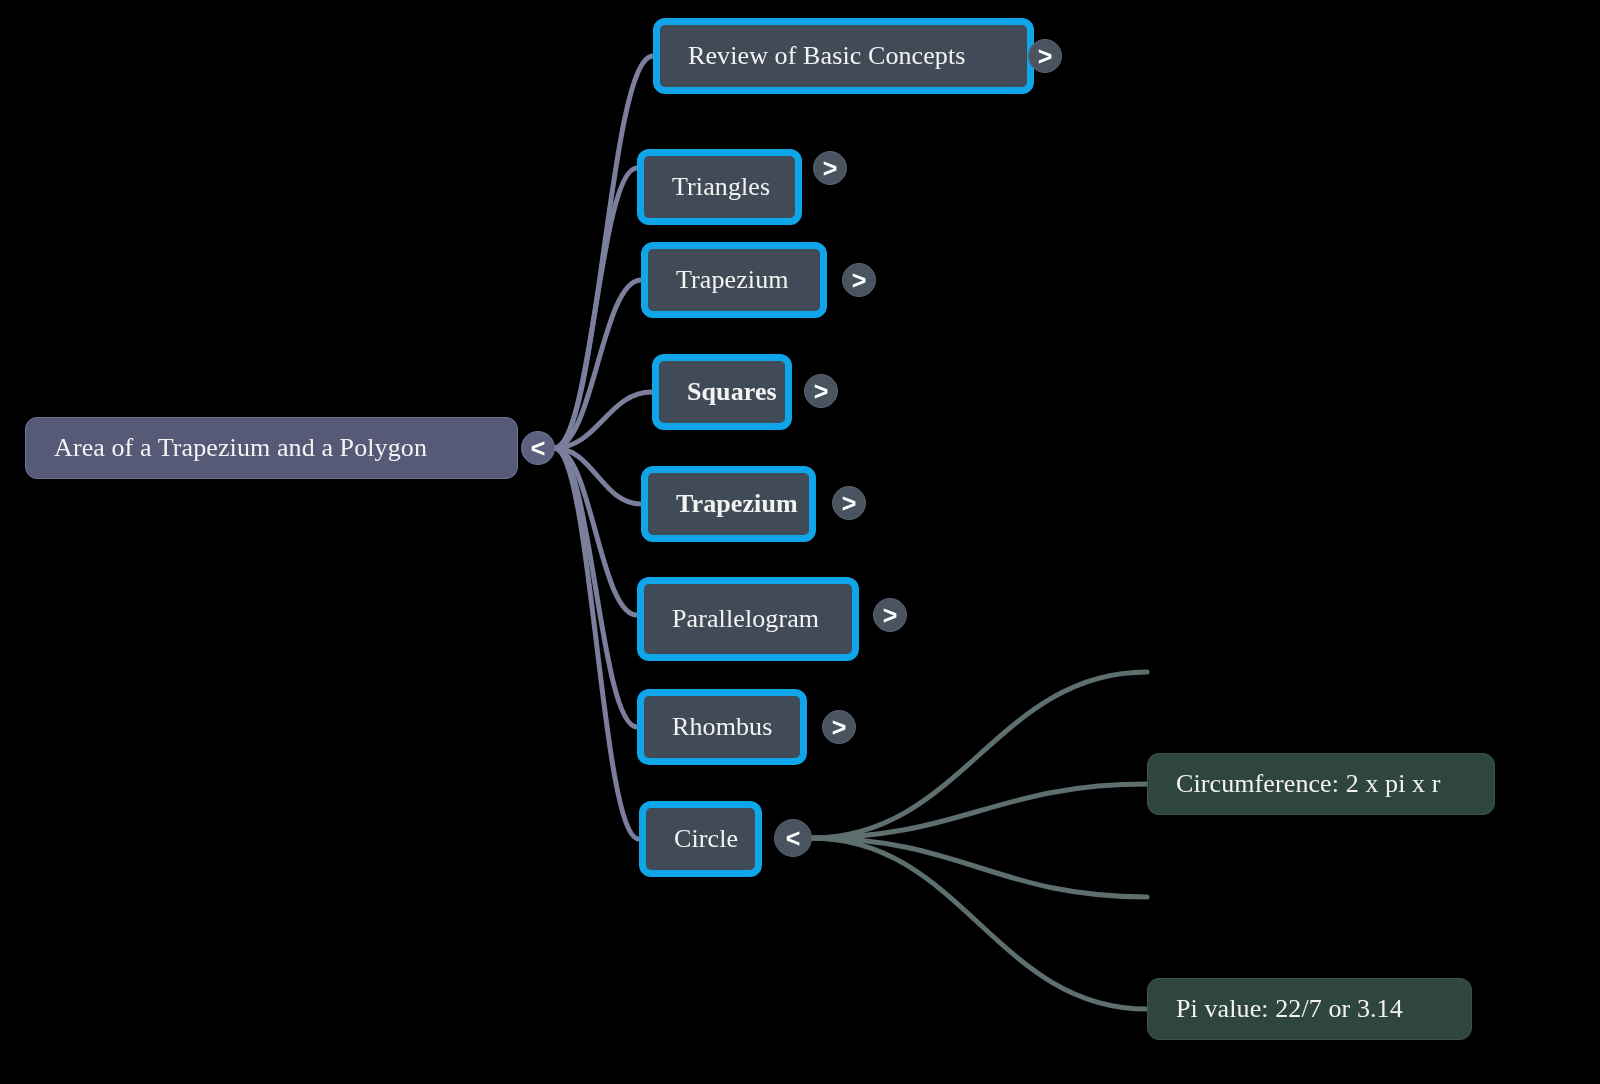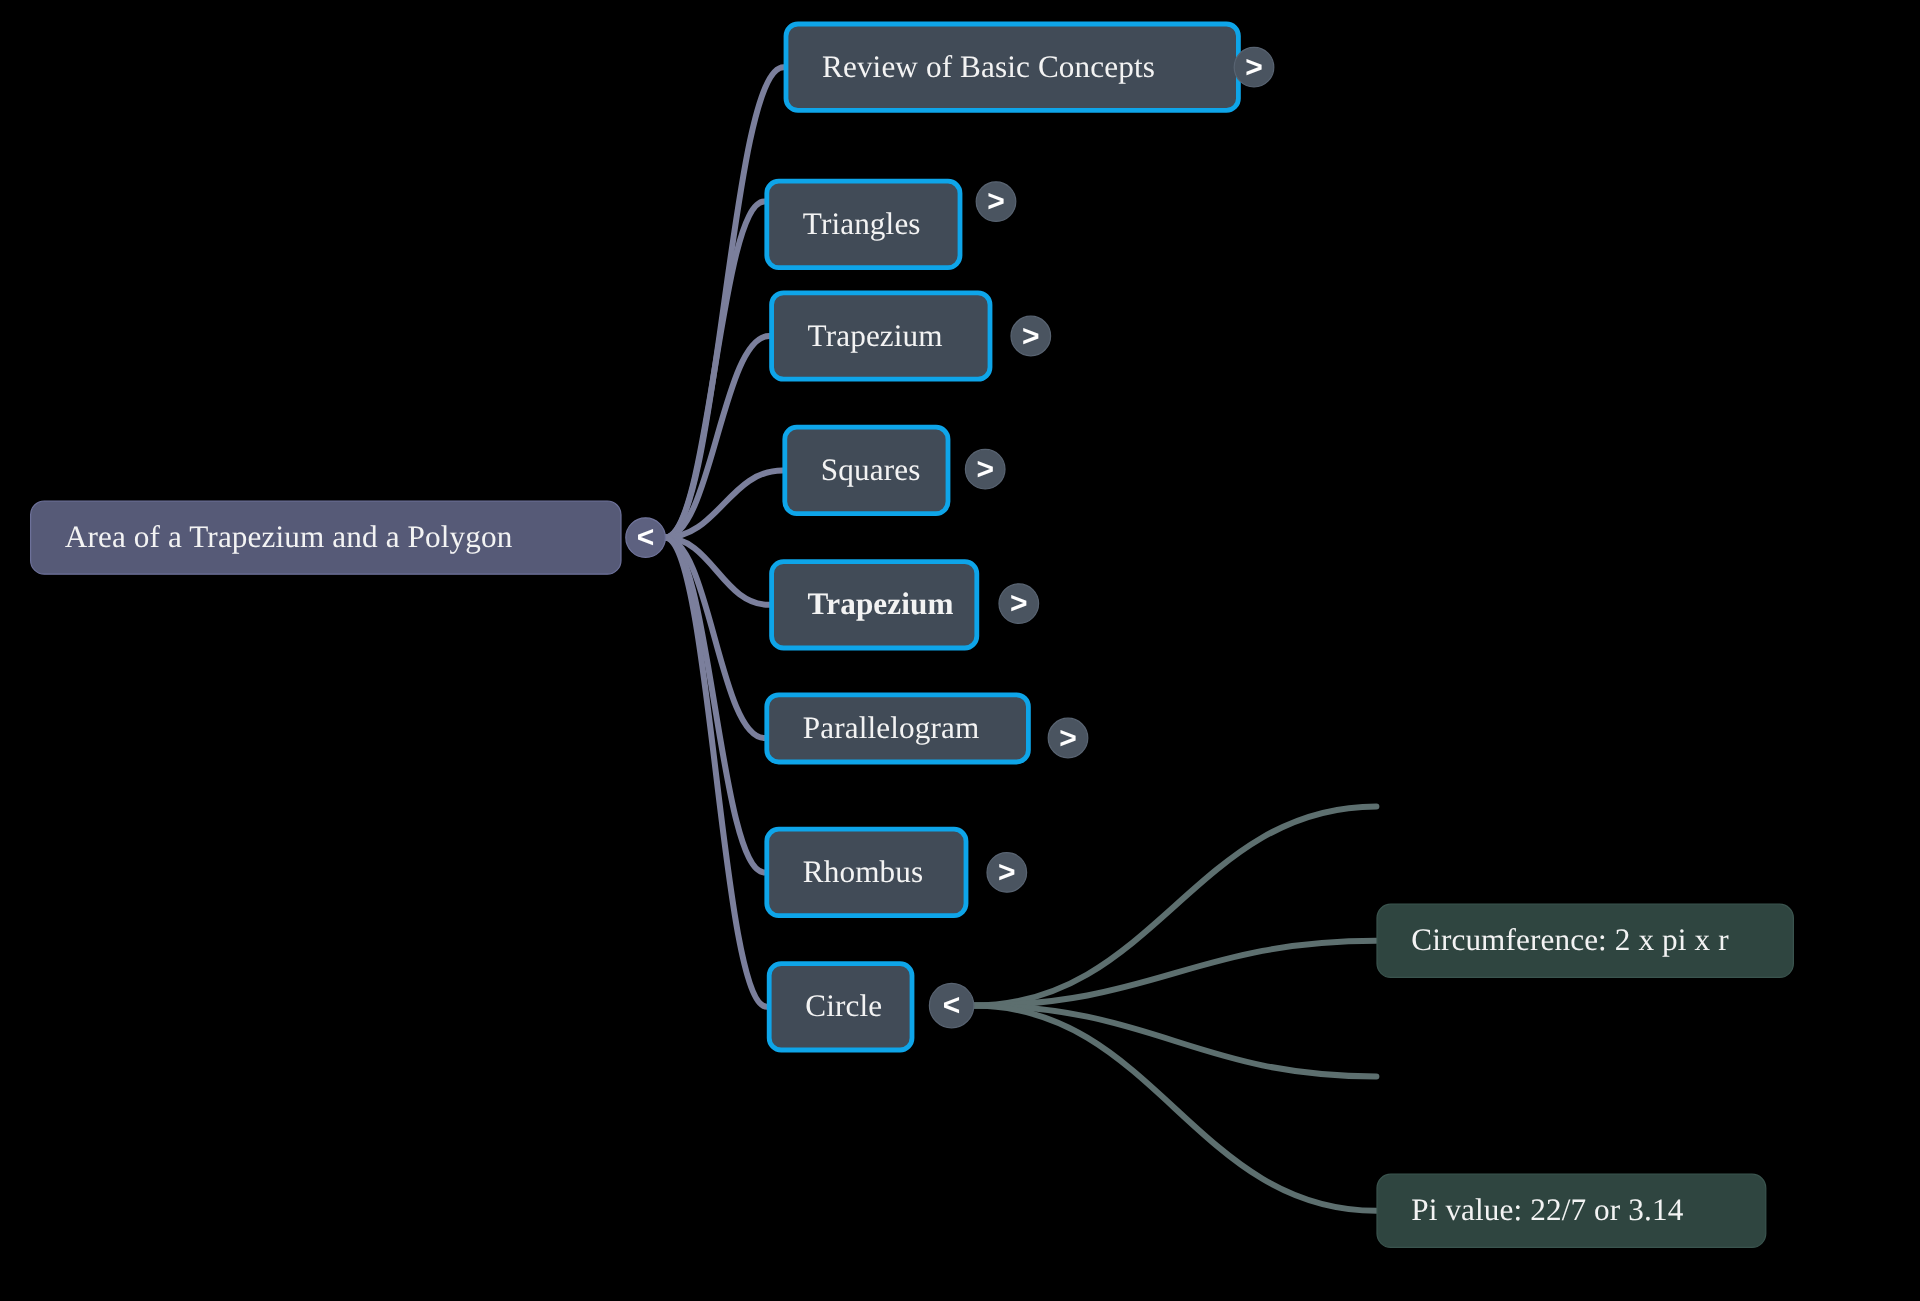--- a/index.html
+++ b/index.html
@@ -41,21 +41,21 @@
     letter-spacing: 0.1px;
     padding: 0 28px;
     white-space: nowrap;
   }
   .node-root {
     background: #565a77;
     border: 1px solid #6d719a;
   }
   .node-branch {
     background: #414b57;
-    border: 4px solid #0ea5e9;
+    border: 7px solid #0ea5e9;
   }
   .node-leaf {
     background: #2f4540;
     border: 1px solid #3a544e;
   }
   .toggle {
     position: absolute;
     box-sizing: border-box;
     border-radius: 50%;
     display: flex;
@@ -108,29 +108,29 @@
     </div>
     <div class="toggle toggle-branch" style="left: 1028px; top: 39px; width: 34px; height: 34px;">&gt;</div>
     <div class="node node-branch" style="left: 637px; top: 130px; width: 165px; height: 76px; background: rgb(65, 75, 87); margin-top: 19px;">
       <span>Triangles</span>
     </div>
     <div class="toggle toggle-branch" style="left: 813px; top: 151px; width: 34px; height: 34px;">&gt;</div>
     <div class="node node-branch" style="left: 641px; top: 242px; width: 186px; height: 76px; background: rgb(65, 75, 87);">
       <span>Trapezium</span>
     </div>
     <div class="toggle toggle-branch" style="left: 842px; top: 263px; width: 34px; height: 34px;">&gt;</div>
-    <div class="node node-branch" style="left: 652px; top: 354px; width: 140px; height: 76px; background: rgb(65, 75, 87);">
+    <div class="node node-branch" style="left: 652px; top: 354px; width: 140px; height: 76px; background: rgb(65, 75, 87); font-weight: bold;">
       <span>Squares</span>
     </div>
     <div class="toggle toggle-branch" style="left: 804px; top: 374px; width: 34px; height: 34px;">&gt;</div>
     <div class="node node-branch" style="left: 641px; top: 466px; width: 175px; height: 76px; background: rgb(65, 75, 87); font-weight: bold;">
       <span>Trapezium</span>
     </div>
     <div class="toggle toggle-branch" style="left: 832px; top: 486px; width: 34px; height: 34px;">&gt;</div>
-    <div class="node node-branch" style="left: 637px; top: 577px; width: 222px; height: 60px; background: rgb(65, 75, 87);">
+    <div class="node node-branch" style="left: 637px; top: 577px; width: 222px; height: 84px; background: rgb(65, 75, 87);">
       <span>Parallelogram</span>
     </div>
     <div class="toggle toggle-branch" style="left: 873px; top: 598px; width: 34px; height: 34px;">&gt;</div>
     <div class="node node-branch" style="left: 637px; top: 689px; width: 170px; height: 76px; background: rgb(65, 75, 87);">
       <span>Rhombus</span>
     </div>
     <div class="toggle toggle-branch" style="left: 822px; top: 710px; width: 34px; height: 34px;">&gt;</div>
     <div class="node node-branch" style="left: 639px; top: 801px; width: 123px; height: 76px; background: rgb(65, 75, 87);">
       <span>Circle</span>
     </div>

